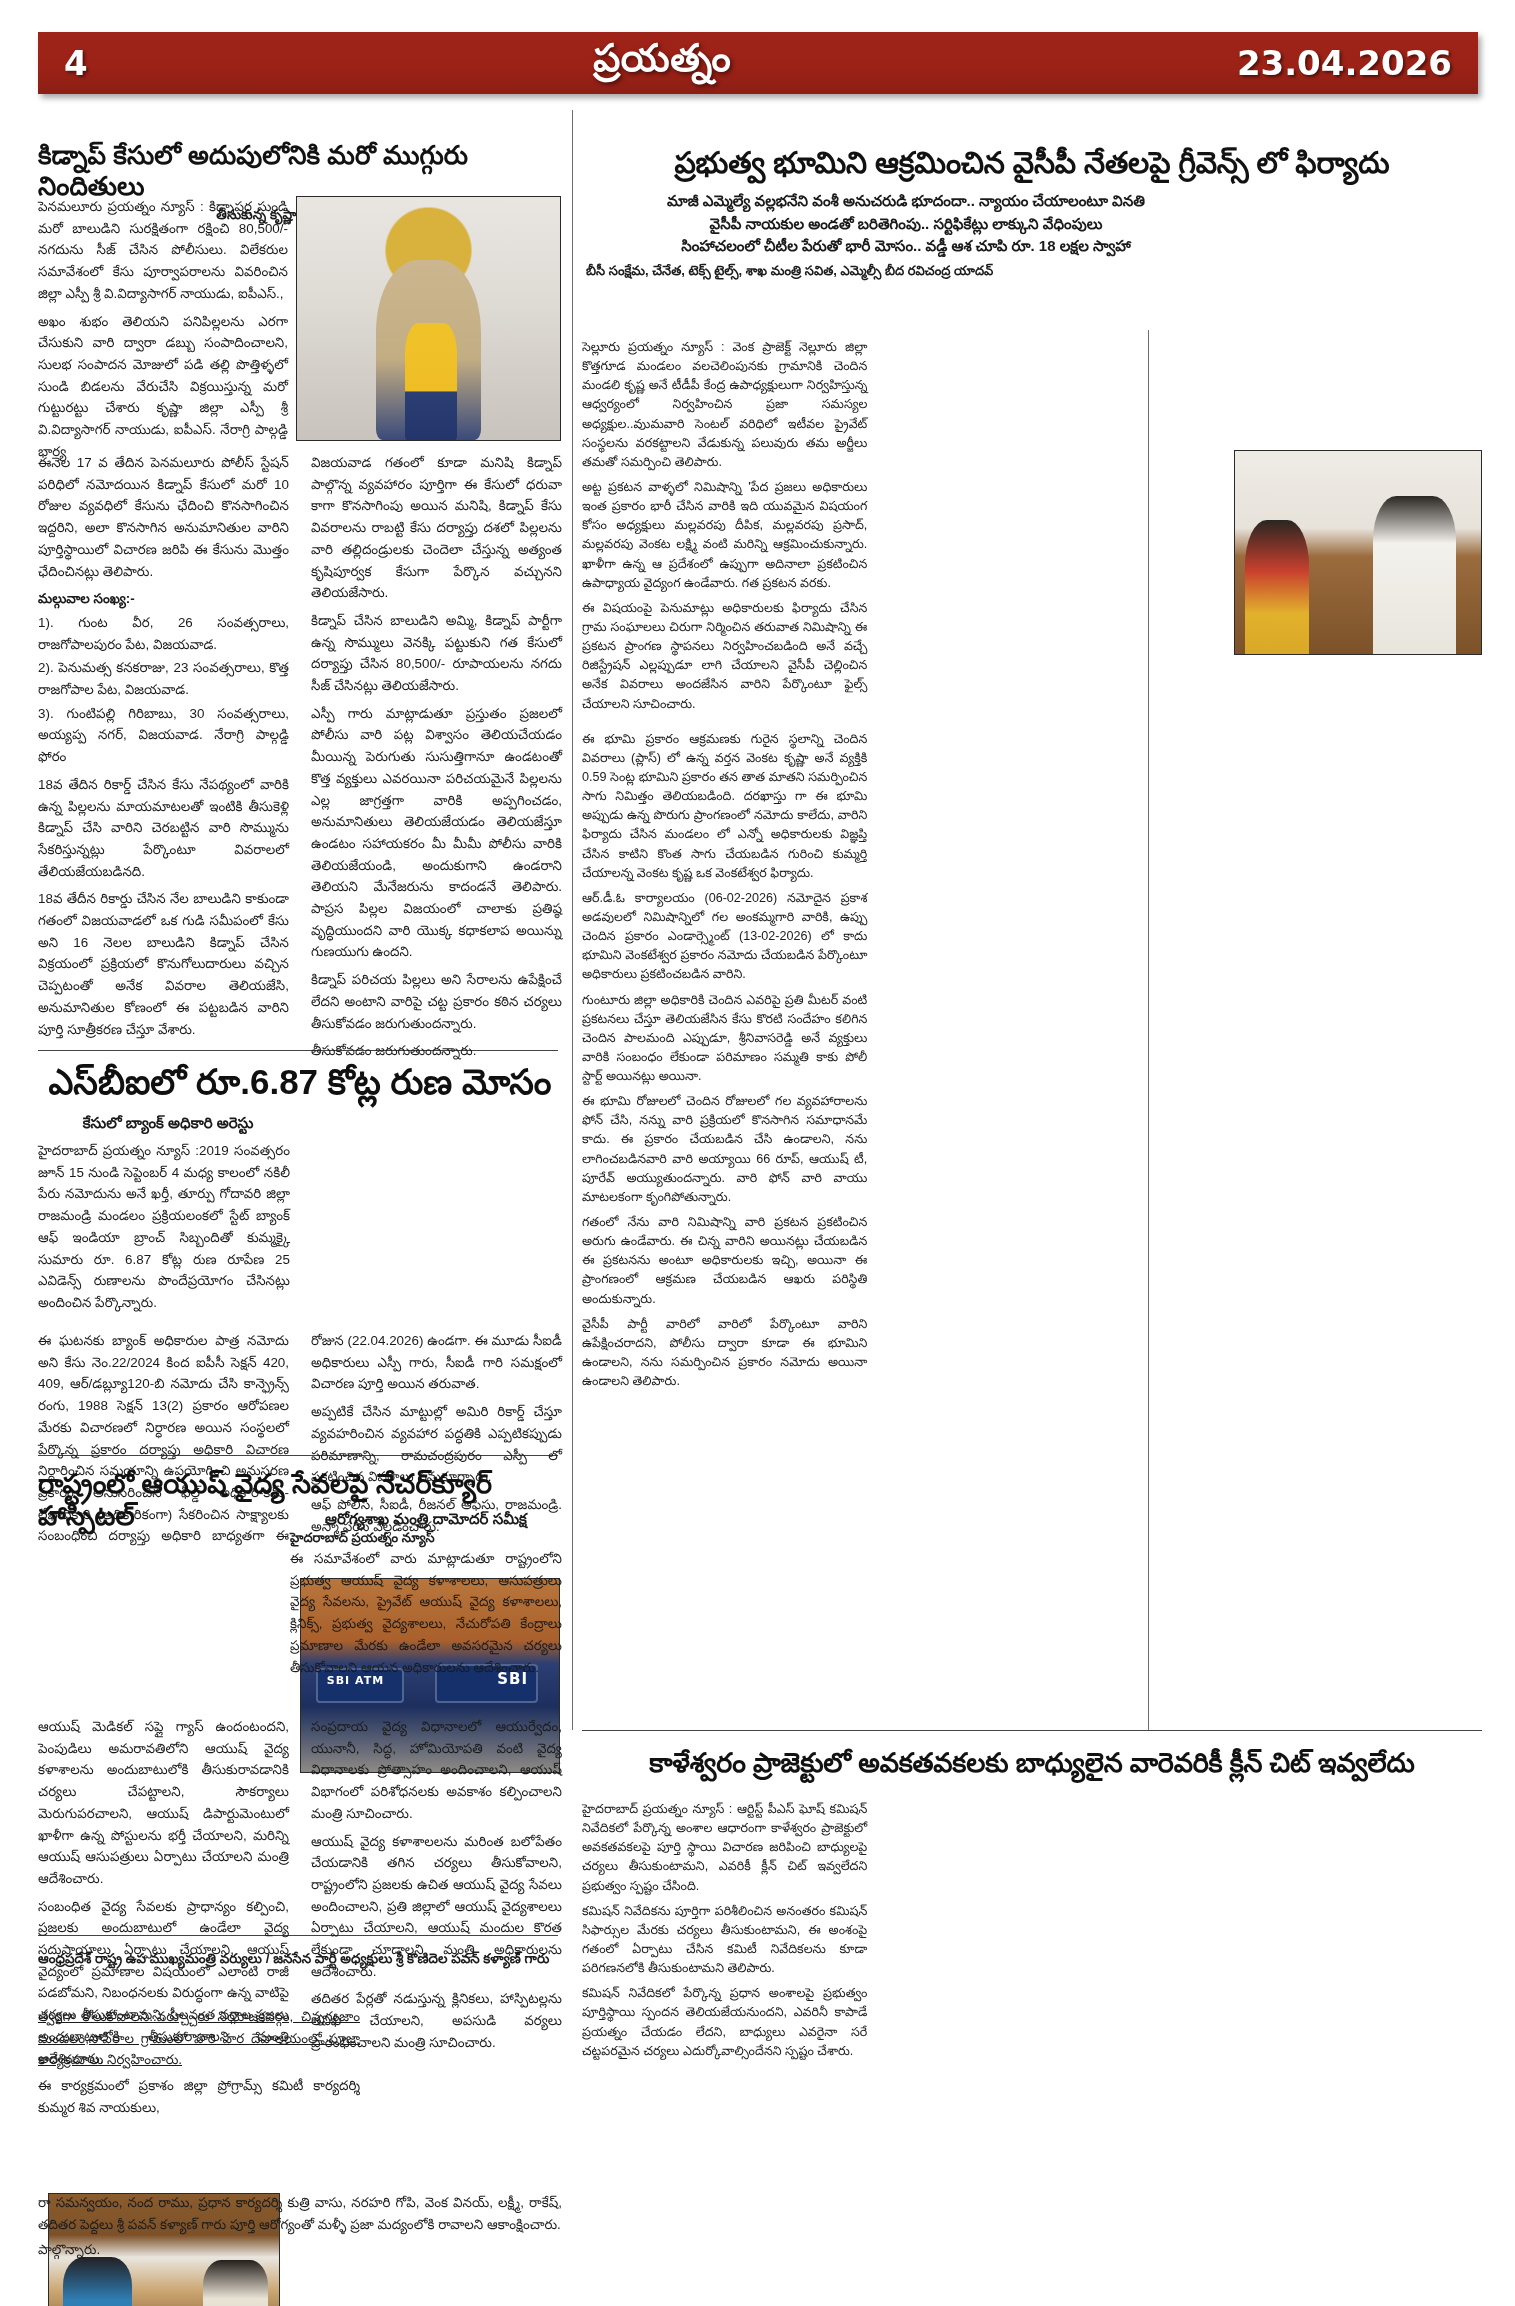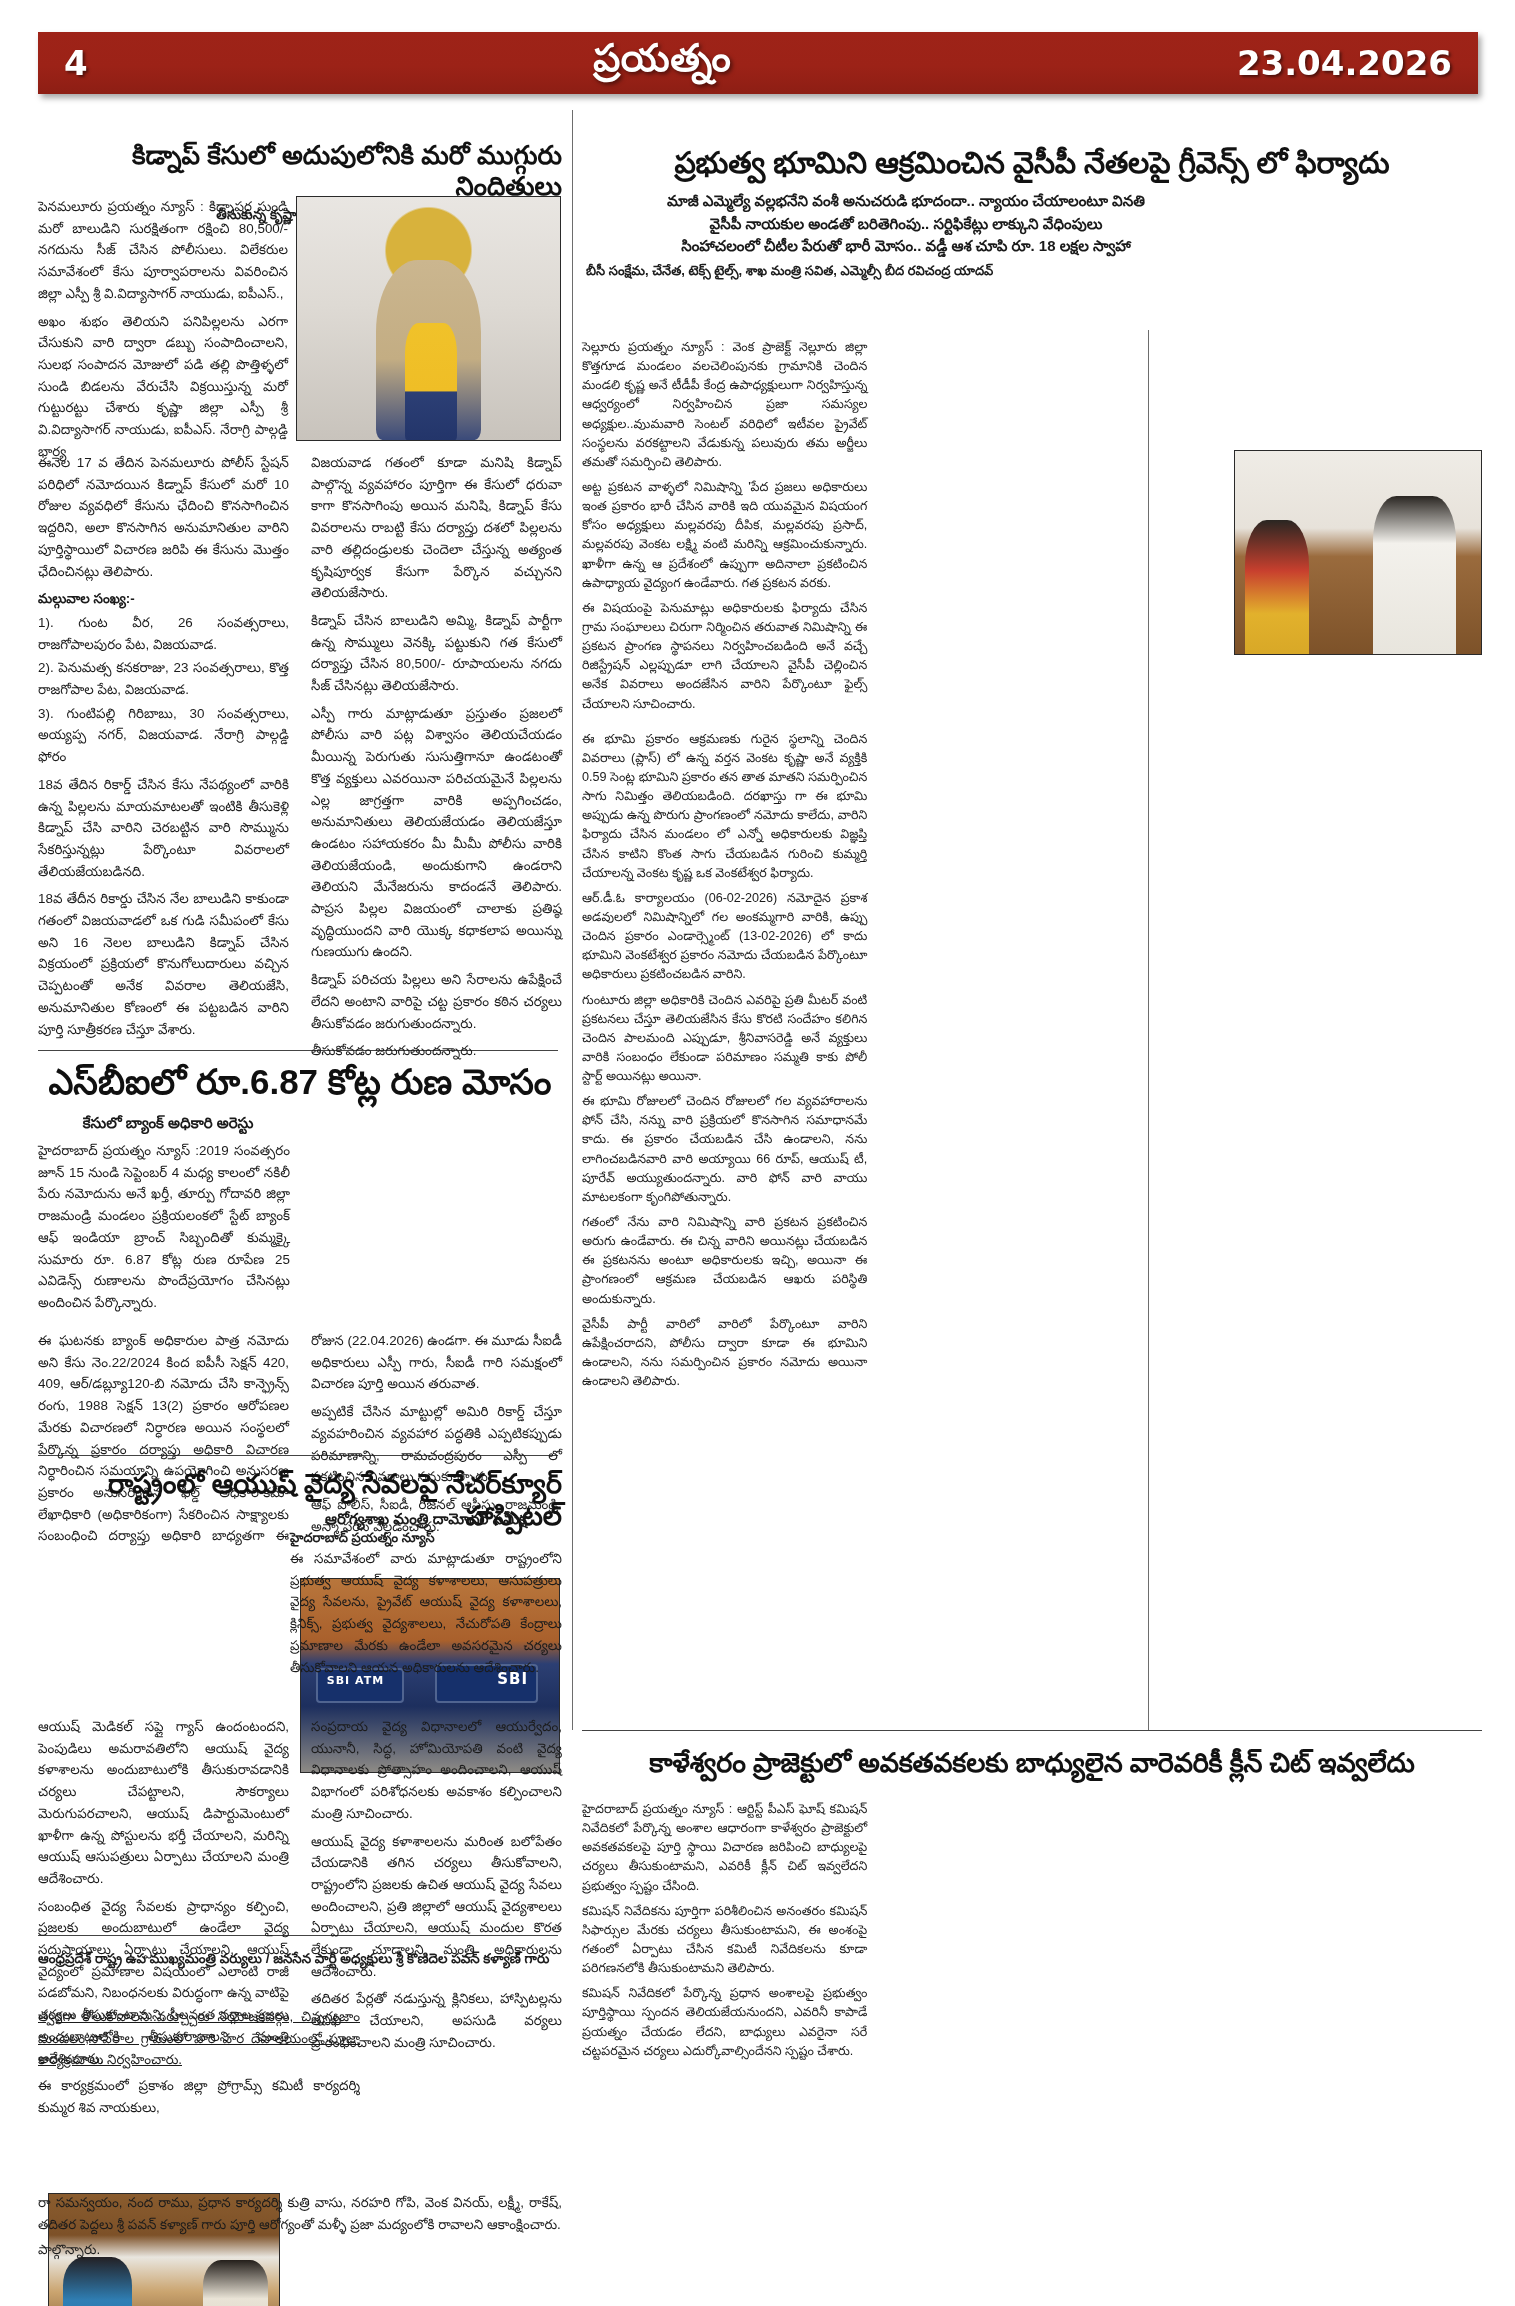--- a/index.html
+++ b/index.html
@@ -64,21 +64,21 @@
   .hl-big {
     font-size: 35px;
     font-weight: bold;
     text-align: center;
     line-height: 1.15;
     color: #101010;
   }
   .hl-med {
     font-size: 26px;
     font-weight: bold;
-    text-align: right;
+    text-align: left;
     line-height: 1.2;
     color: #121212;
   }
   .subhl {
     font-size: 15px;
     font-weight: bold;
     text-align: center;
     line-height: 1.5;
     color: #1a1a1a;
   }

